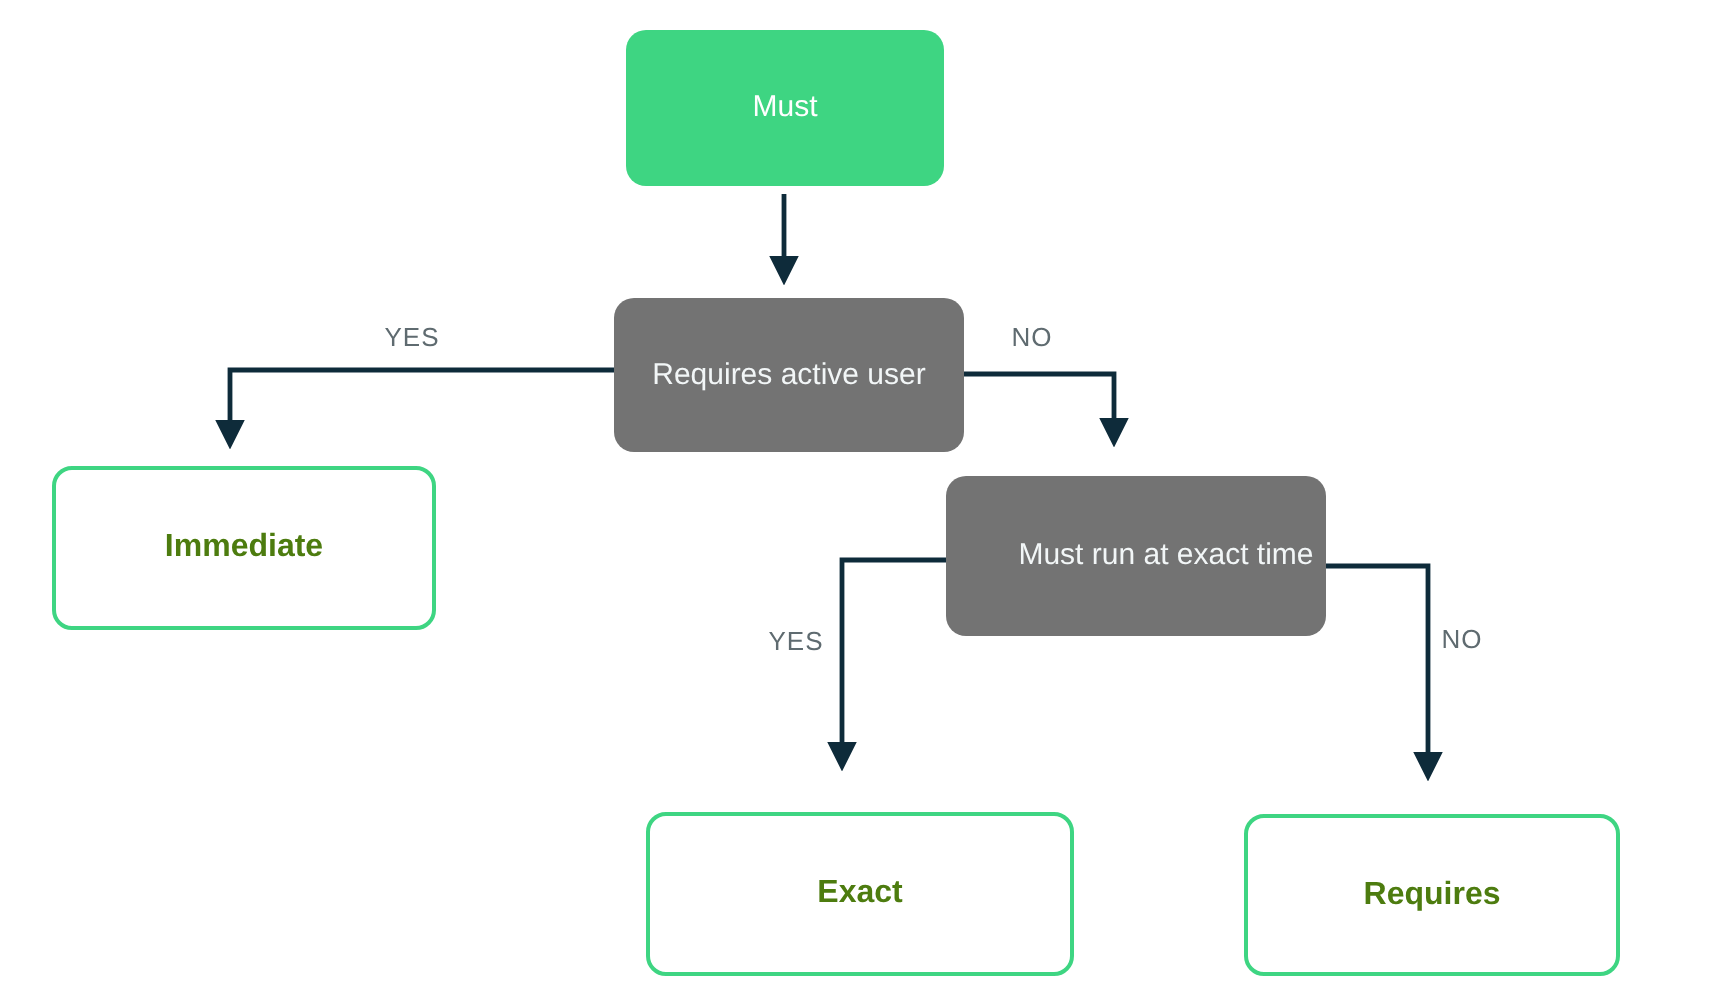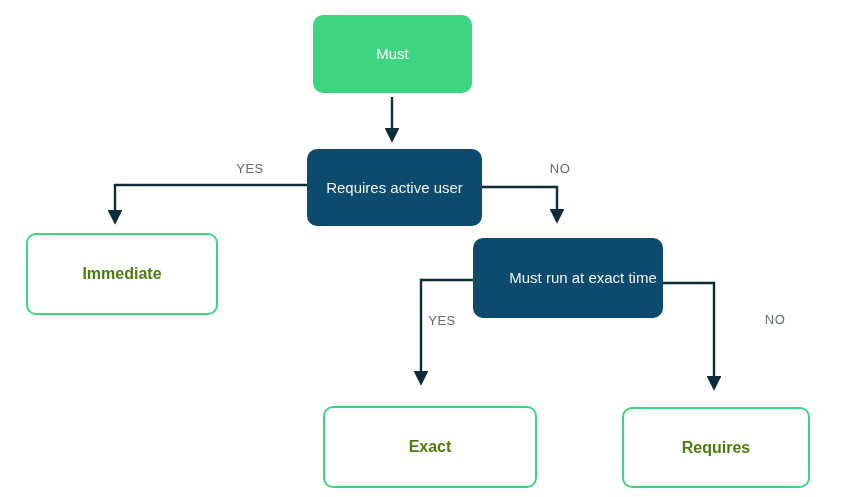--- a/index.html
+++ b/index.html
@@ -31,39 +31,38 @@
     box-sizing: border-box;
     font-size: 15px;
     line-height: 1.2;
   }
   .node--solid-green {
     background: #3ed582;
     color: #ffffff;
     font-weight: 400;
   }
   .node--solid-dark {
-    background: #0c4a6e;
+    background: #737373;
     color: #f2f6f7;
     font-weight: 400;
   }
   .node--outline-green {
     background: #ffffff;
     border: 2px solid #3ed582;
     color: #4d7c0f;
     font-weight: 700;
     font-size: 16px;
   }
   .edge-label {
     position: absolute;
     color: #5f6b70;
     font-size: 13px;
     font-weight: 400;
     letter-spacing: 0.5px;
     text-align: center;
-    margin-left: 44px;
   }
   
   #node-task                 { left: 313px; top: 15px;  width: 159px; height: 78px; }
   #node-requires-active-user { left: 307px; top: 149px; width: 175px; height: 77px; }
   #node-must-run-exact       { left: 473px; top: 238px; width: 190px; height: 80px; padding-left: 30px; }
   #node-immediate            { left: 26px;  top: 233px; width: 192px; height: 82px; }
   #node-exact                { left: 323px; top: 406px; width: 214px; height: 82px; }
   #node-deferred             { left: 622px; top: 407px; width: 188px; height: 81px; }
   
   #label-yes-immediate { left: 185px; top: 161px; width: 42px; }

